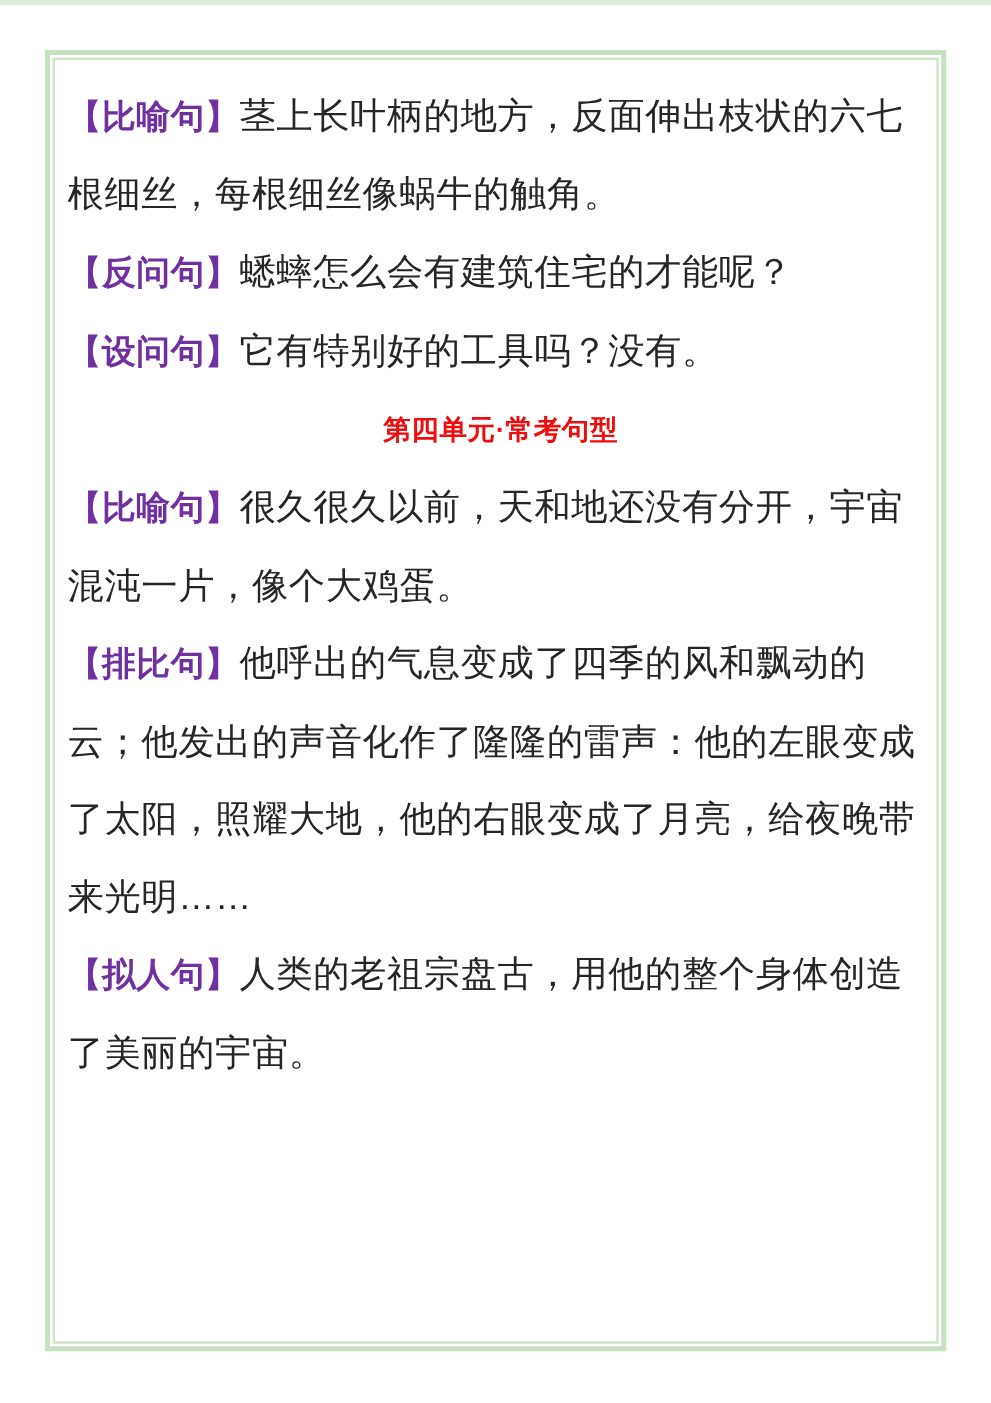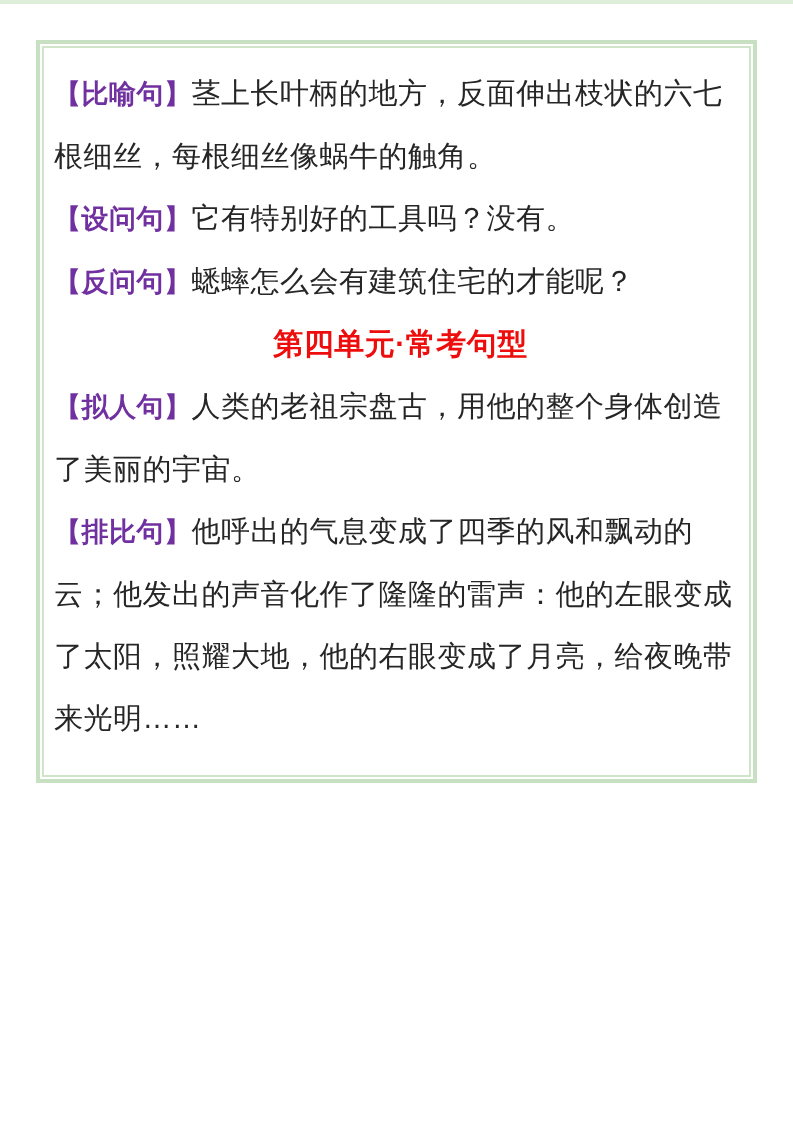--- a/index.html
+++ b/index.html
@@ -22,21 +22,21 @@
     width: 793px;
     height: 4px;
     background: #dfeeda;
   }
   
   .frame {
     position: absolute;
     left: 36px;
     top: 40px;
     width: 721px;
-    height: 743px;
+    height: 1041px;
     box-sizing: border-box;
     border: 4px solid #c8e0c2;
     padding: 2px;
     background: #ffffff;
   }
   .frame-inner {
     box-sizing: border-box;
     width: 100%;
     height: 100%;
     border: 2px solid #cfe4c9;
@@ -56,44 +56,45 @@
     font-size: 27px;
     font-family: "DejaVu Serif", serif;
   }
   .entry .text {
     color: #262626;
   }
   .heading {
     text-align: center;
     color: #ee0d0d;
     font-weight: 700;
-    font-size: 30px;
+    font-size: 22px;
   }
 </style>
 </head>
 <body>
 
 <div class="page">
   <div class="top-strip"></div>
 
   <div class="frame">
     <div class="frame-inner">
 
       <p class="entry"><span class="label">【比喻句】</span><span class="text">茎上长叶柄的地方，反面伸出枝状的六七根细丝，每根细丝像蜗牛的触角。</span></p>
 
+      <p class="entry"><span class="label">【反问句】</span><span class="text">蟋蟀怎么会有建筑住宅的才能呢？</span></p>
+
       <p class="entry"><span class="label">【设问句】</span><span class="text">它有特别好的工具吗？没有。</span></p>
-
-      <p class="entry"><span class="label">【反问句】</span><span class="text">蟋蟀怎么会有建筑住宅的才能呢？</span></p>
 
 
       <p class="heading">第四单元·常考句型</p>
 
+      <p class="entry"><span class="label">【比喻句】</span><span class="text">很久很久以前，天和地还没有分开，宇宙混沌一片，像个大鸡蛋。</span></p>
+
+      <p class="entry"><span class="label">【排比句】</span><span class="text">他呼出的气息变成了四季的风和飘动的云；他发出的声音化作了隆隆的雷声：他的左眼变成了太阳，照耀大地，他的右眼变成了月亮，给夜晚带来光明……</span></p>
 
       <p class="entry"><span class="label">【拟人句】</span><span class="text">人类的老祖宗盘古，用他的整个身体创造了美丽的宇宙。</span></p>
-
-      <p class="entry"><span class="label">【排比句】</span><span class="text">他呼出的气息变成了四季的风和飘动的云；他发出的声音化作了隆隆的雷声：他的左眼变成了太阳，照耀大地，他的右眼变成了月亮，给夜晚带来光明……</span></p>
 
 
       <p class="entry"></p>
 
     </div>
   </div>
 </div>
 
 </body></html>

